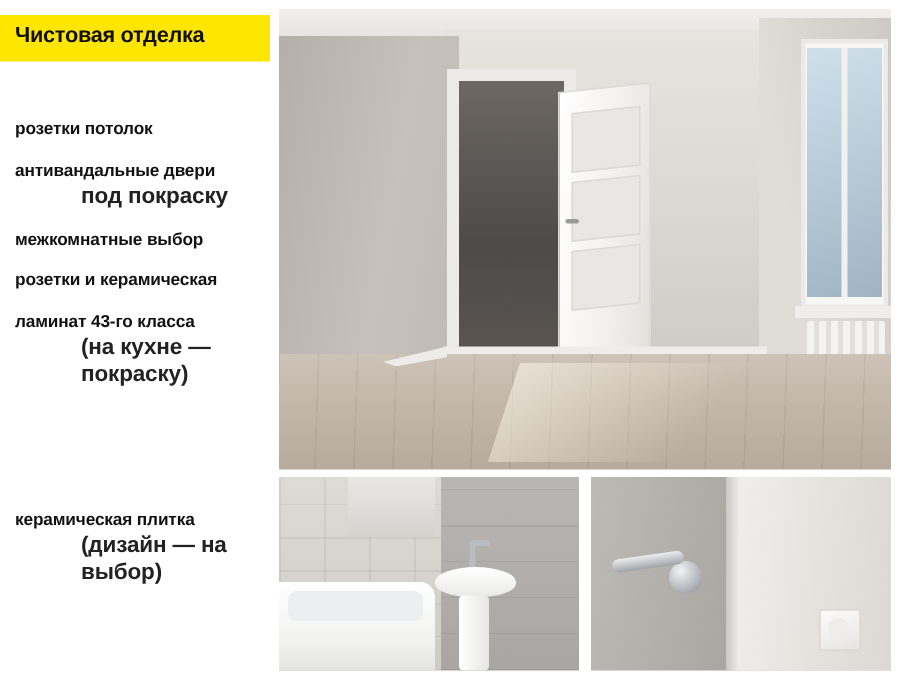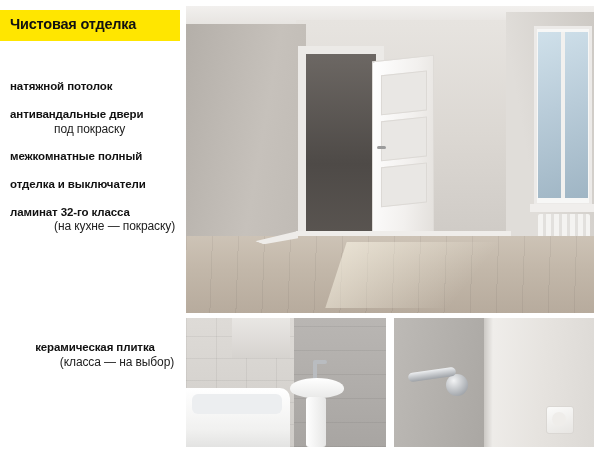--- a/index.html
+++ b/index.html
@@ -63,34 +63,33 @@
     margin-bottom: 14px;
   }
   .feature-main {
     font-size: 11.5px;
     font-weight: bold;
     color: #111111;
     line-height: 1.2;
     letter-spacing: -0.1px;
   }
   .feature-sub {
-    font-size: 12px;
-    font-weight: normal;
+    font-size: 15px;
+    font-weight: bold;
     color: #222222;
     line-height: 1.2;
     letter-spacing: -0.1px;
     padding-left: 44px;
   }
 
   .features-bottom {
     position: absolute;
     left: 10px;
     top: 341px;
     width: 170px;
-    text-align: center;
   }
   .features-bottom .feature {
     margin-bottom: 16px;
   }
 
   
   .photo-main {
     position: absolute;
     left: 186px;
     top: 6px;
@@ -335,42 +334,42 @@
 <div class="page">
 
   <div class="left-col">
 
     <div class="title-block">
       <div class="title-line1">Чистовая отделка</div>
     </div>
 
     <div class="features">
       <div class="feature">
-        <div class="feature-main">натяжной потолок</div>
+        <div class="feature-main">розетки потолок</div>
       </div>
       <div class="feature">
         <div class="feature-main">антивандальные двери</div>
         <div class="feature-sub">под покраску</div>
       </div>
       <div class="feature">
-        <div class="feature-main">межкомнатные полный</div>
-      </div>
-      <div class="feature">
-        <div class="feature-main">отделка и выключатели</div>
-      </div>
-      <div class="feature">
-        <div class="feature-main">ламинат 32-го класса</div>
+        <div class="feature-main">межкомнатные выбор</div>
+      </div>
+      <div class="feature">
+        <div class="feature-main">розетки и керамическая</div>
+      </div>
+      <div class="feature">
+        <div class="feature-main">ламинат 43-го класса</div>
         <div class="feature-sub">(на кухне — покраску)</div>
       </div>
     </div>
 
     <div class="features-bottom">
       <div class="feature">
         <div class="feature-main">керамическая плитка</div>
-        <div class="feature-sub">(класса — на выбор)</div>
+        <div class="feature-sub">(дизайн — на выбор)</div>
       </div>
     </div>
 
   </div>
 
   <div class="photo-main">
     <div class="room">
       <div class="r-ceiling"></div>
       <div class="r-wall-back"></div>
       <div class="r-wall-left"></div>

